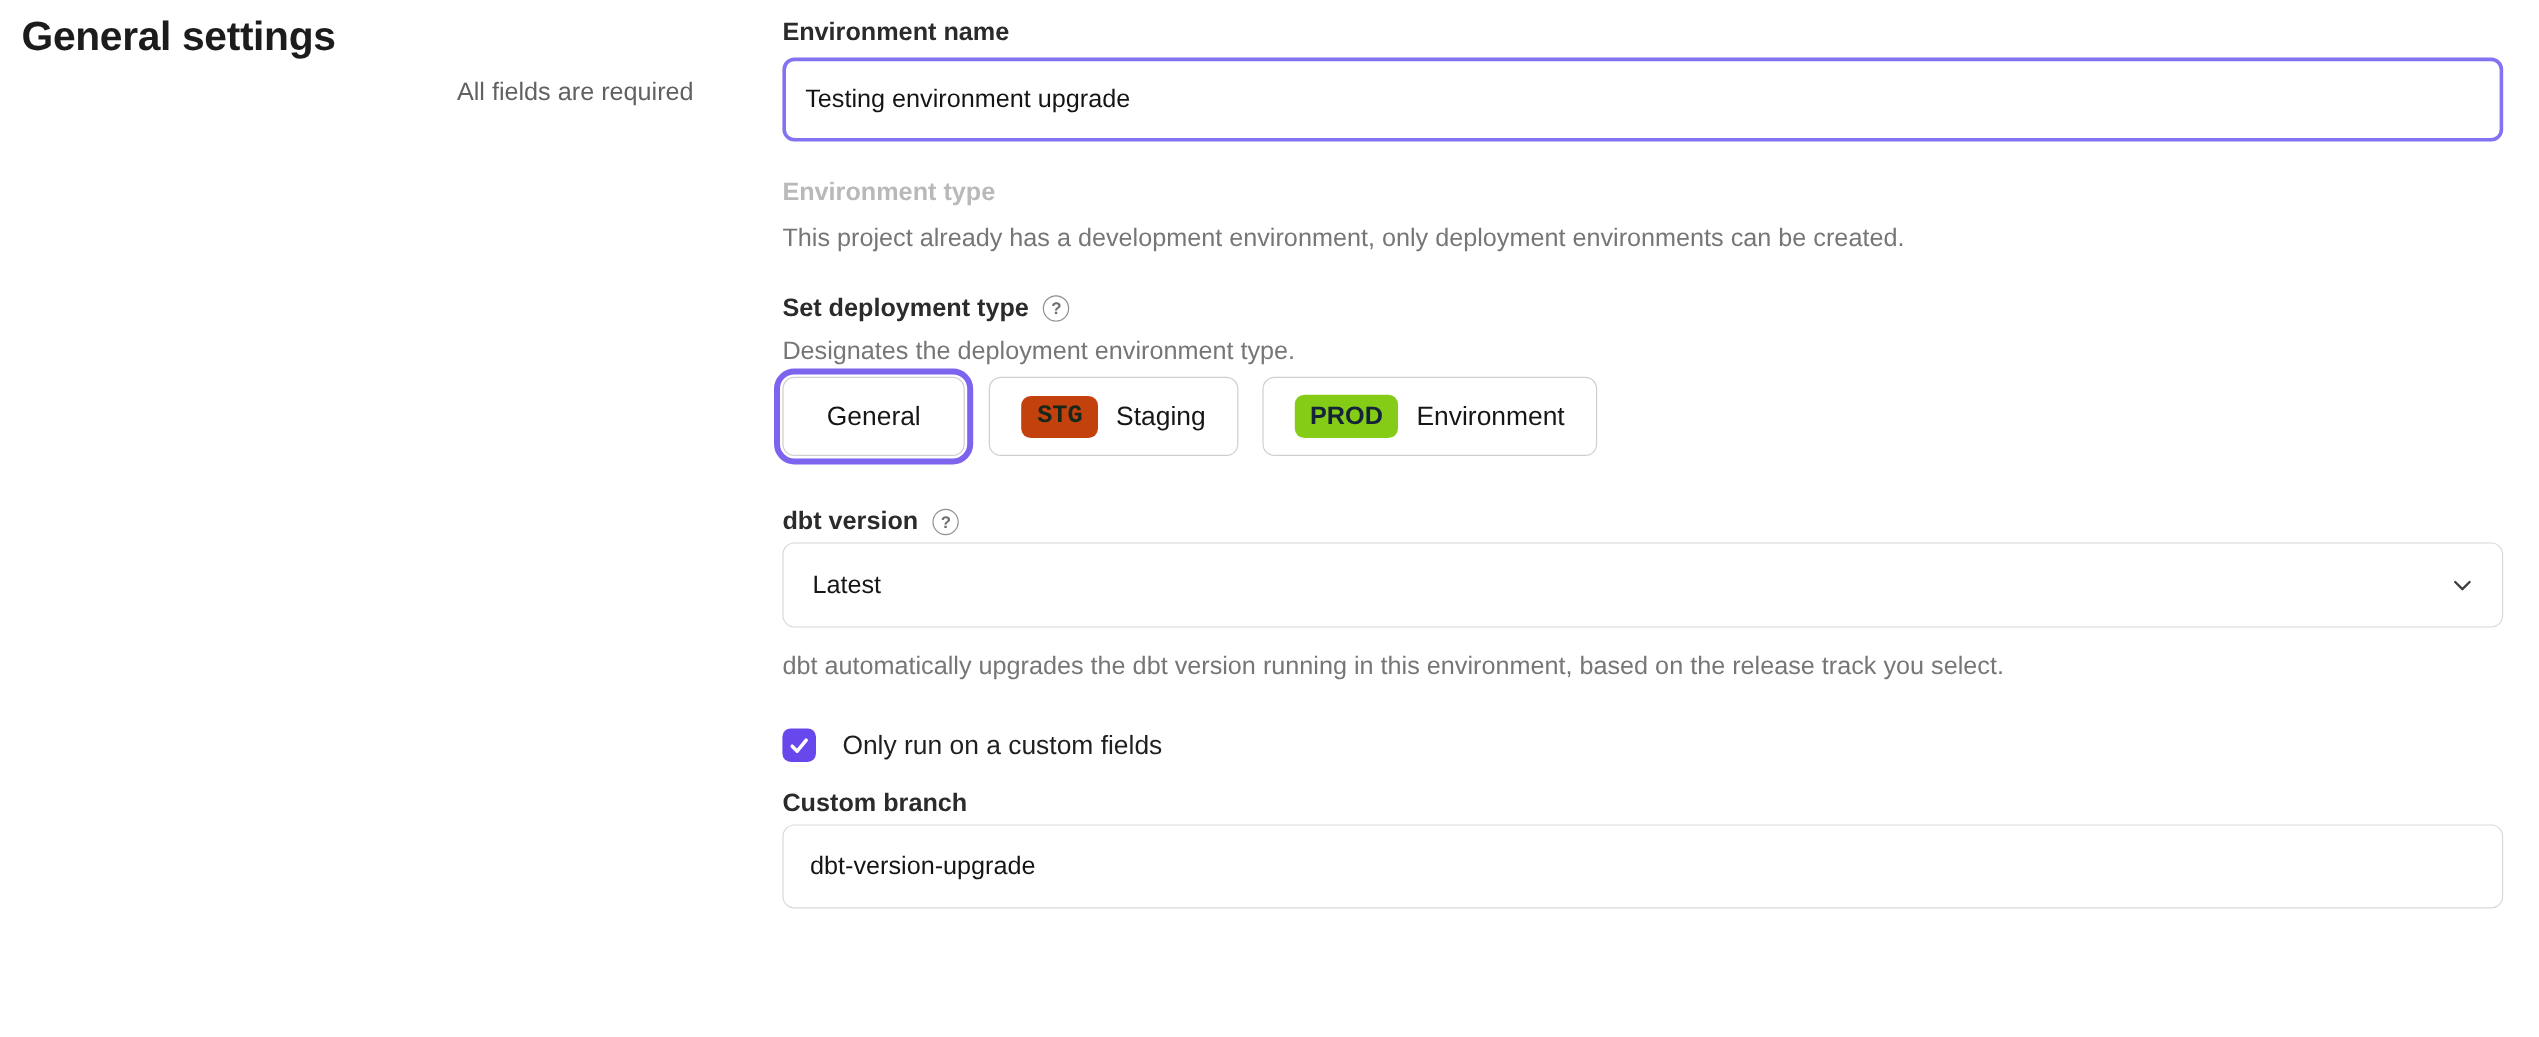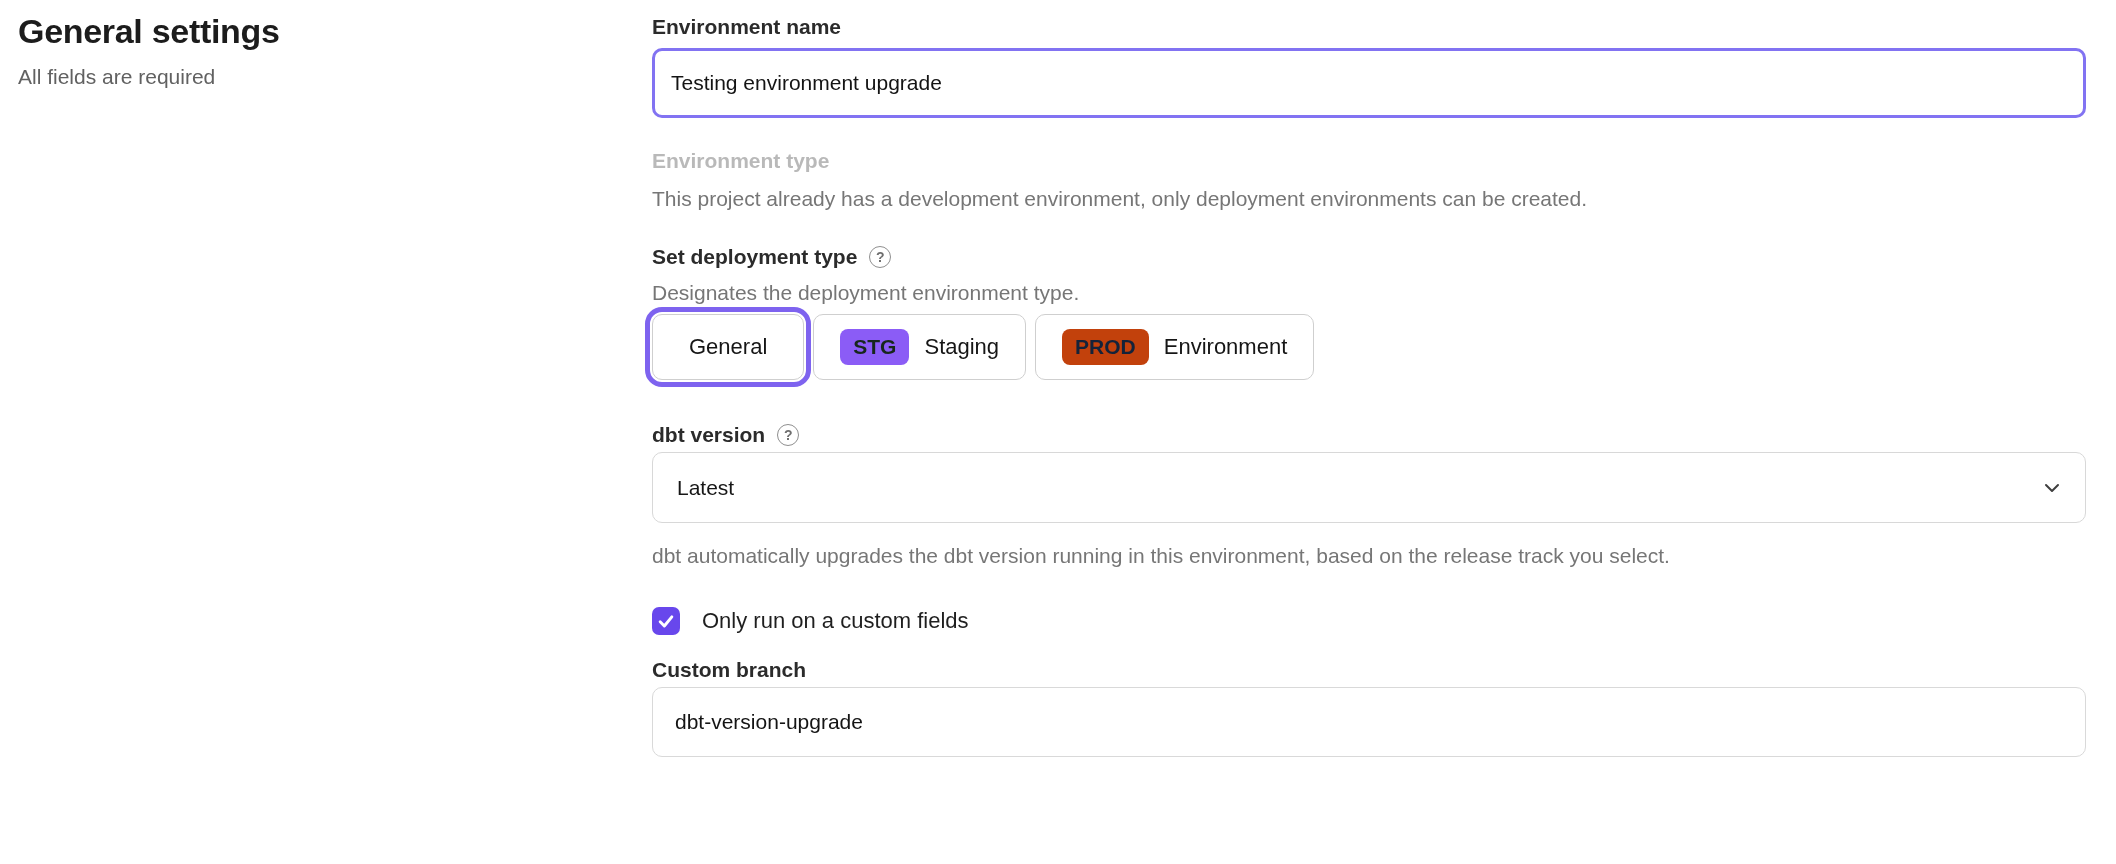--- a/index.html
+++ b/index.html
@@ -7,21 +7,21 @@
     width: 2116px; height: 864px;
     background: #ffffff;
     font-family: "Liberation Sans", sans-serif;
     overflow: hidden;
     position: relative;
   }
 
   
   .left-col { position: absolute; left: 18px; top: 12px; width: 560px; }
   .page-title { font-size: 34px; font-weight: 700; color: #1c1c1c; letter-spacing: -0.3px; }
-  .page-subtitle { margin-top: 14px; font-size: 21px; color: #616161; }
+  .page-subtitle { margin-top: 14px; font-size: 21px; color: #616161; text-align: right; }
 
   
   .form-col { position: absolute; left: 652px; top: 0; width: 1434px; }
 
   .field-label {
     display: flex; align-items: center; gap: 10px;
     font-size: 21px; font-weight: 700; color: #2b2b2b; line-height: 26px;
   }
   .field-label.disabled { color: #b9b9b9; }
 
@@ -54,43 +54,43 @@
   .help-icon {
     display: inline-flex; align-items: center; justify-content: center;
     width: 22px; height: 22px; border-radius: 50%;
     border: 1.5px solid #8f8f8f; color: #6e6e6e;
     font-size: 14px; font-weight: 700; line-height: 1;
     cursor: pointer; margin-left: 2px;
   }
   .help-icon::before { content: "?"; }
 
   
-  .option-row { display: flex; align-items: center; gap: 9px; }
+  .option-row { display: flex; align-items: center; gap: 20px; }
   .option-btn {
     height: 66px;
     background: #ffffff;
     border: 1.5px solid #cfcfcf; border-radius: 10px;
     display: inline-flex; align-items: center; gap: 15px;
     padding: 0 26px;
     font-family: "Liberation Sans", sans-serif;
     font-size: 22px; color: #161616;
     cursor: pointer;
   }
   .option-btn.selected {
     outline: 5px solid #7e63ef;
     outline-offset: 2px;
     padding: 0 36px;
   }
   .type-badge {
     display: inline-flex; align-items: center;
     border-radius: 8px; padding: 6px 13px;
     font-size: 21px; font-weight: 700; color: #17271c;
   }
-  .type-badge.stg  { background: #8b5cf6; }
-  .type-badge.prod { background: #c2410c; color: #14233a; }
+  .type-badge.stg  { background: #c2410c; font-family: Liberation Mono, monospace; }
+  .type-badge.prod { background: #84cc16; color: #14233a; }
 
   
   .checkbox-row { display: flex; align-items: center; gap: 22px; }
   .checkbox {
     width: 28px; height: 28px; border-radius: 7px;
     background: #6847ec;
     display: inline-flex; align-items: center; justify-content: center;
     cursor: pointer; flex: none;
   }
   .checkbox-label { font-size: 22px; font-weight: 500; color: #1f1f1f; cursor: pointer; }

